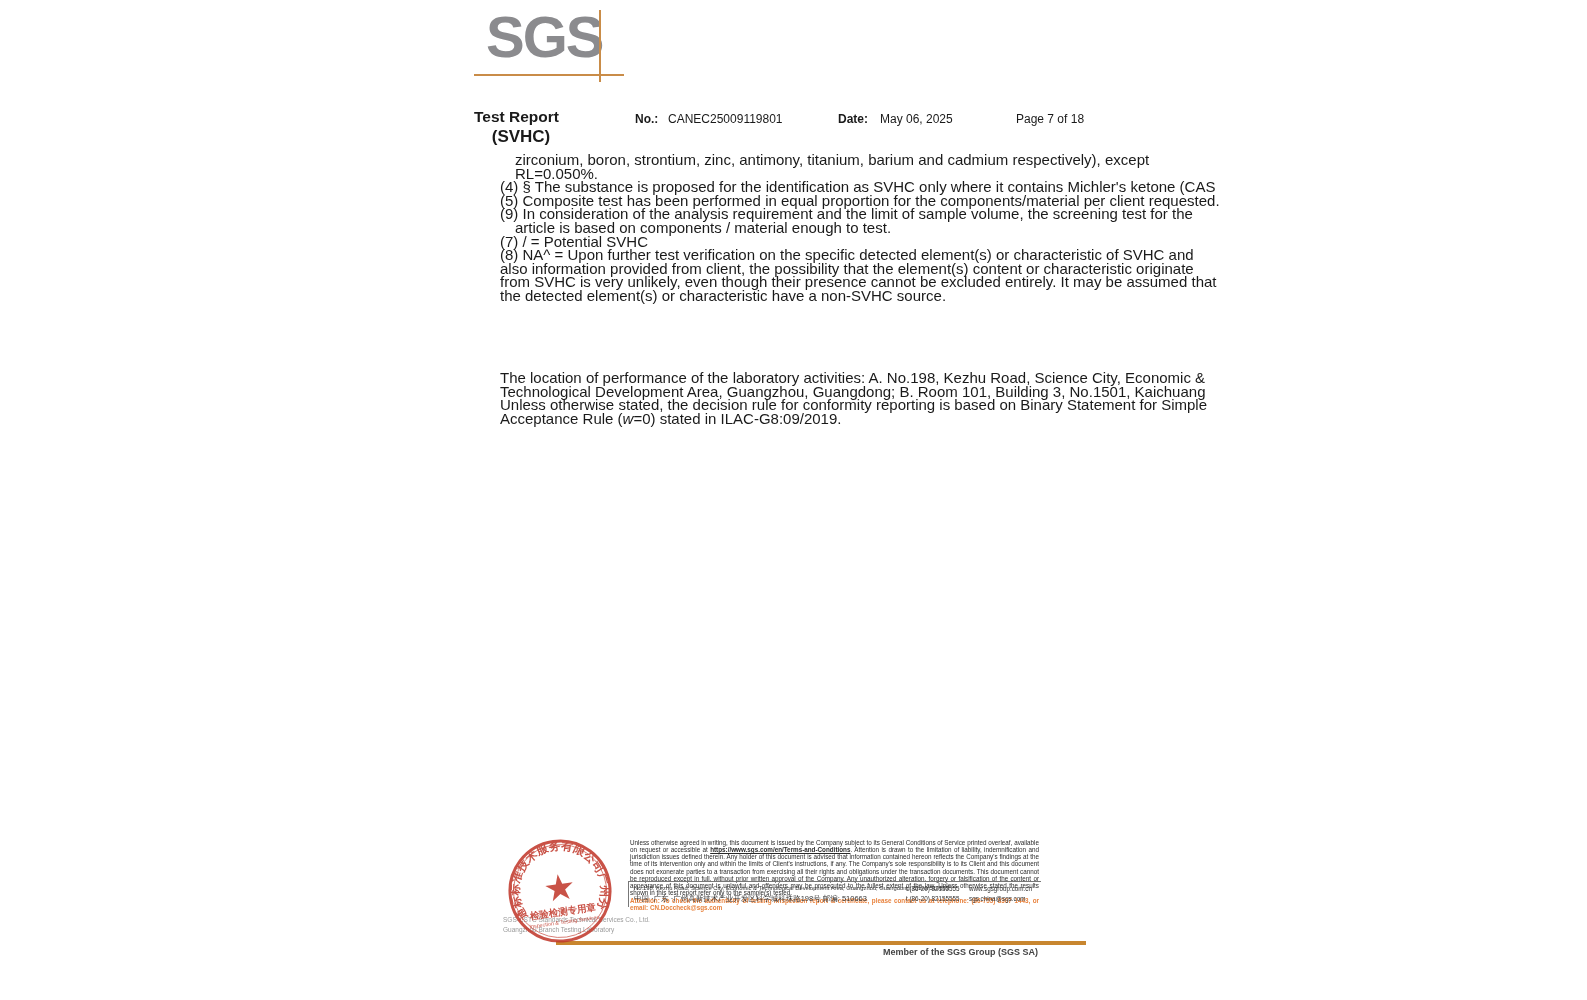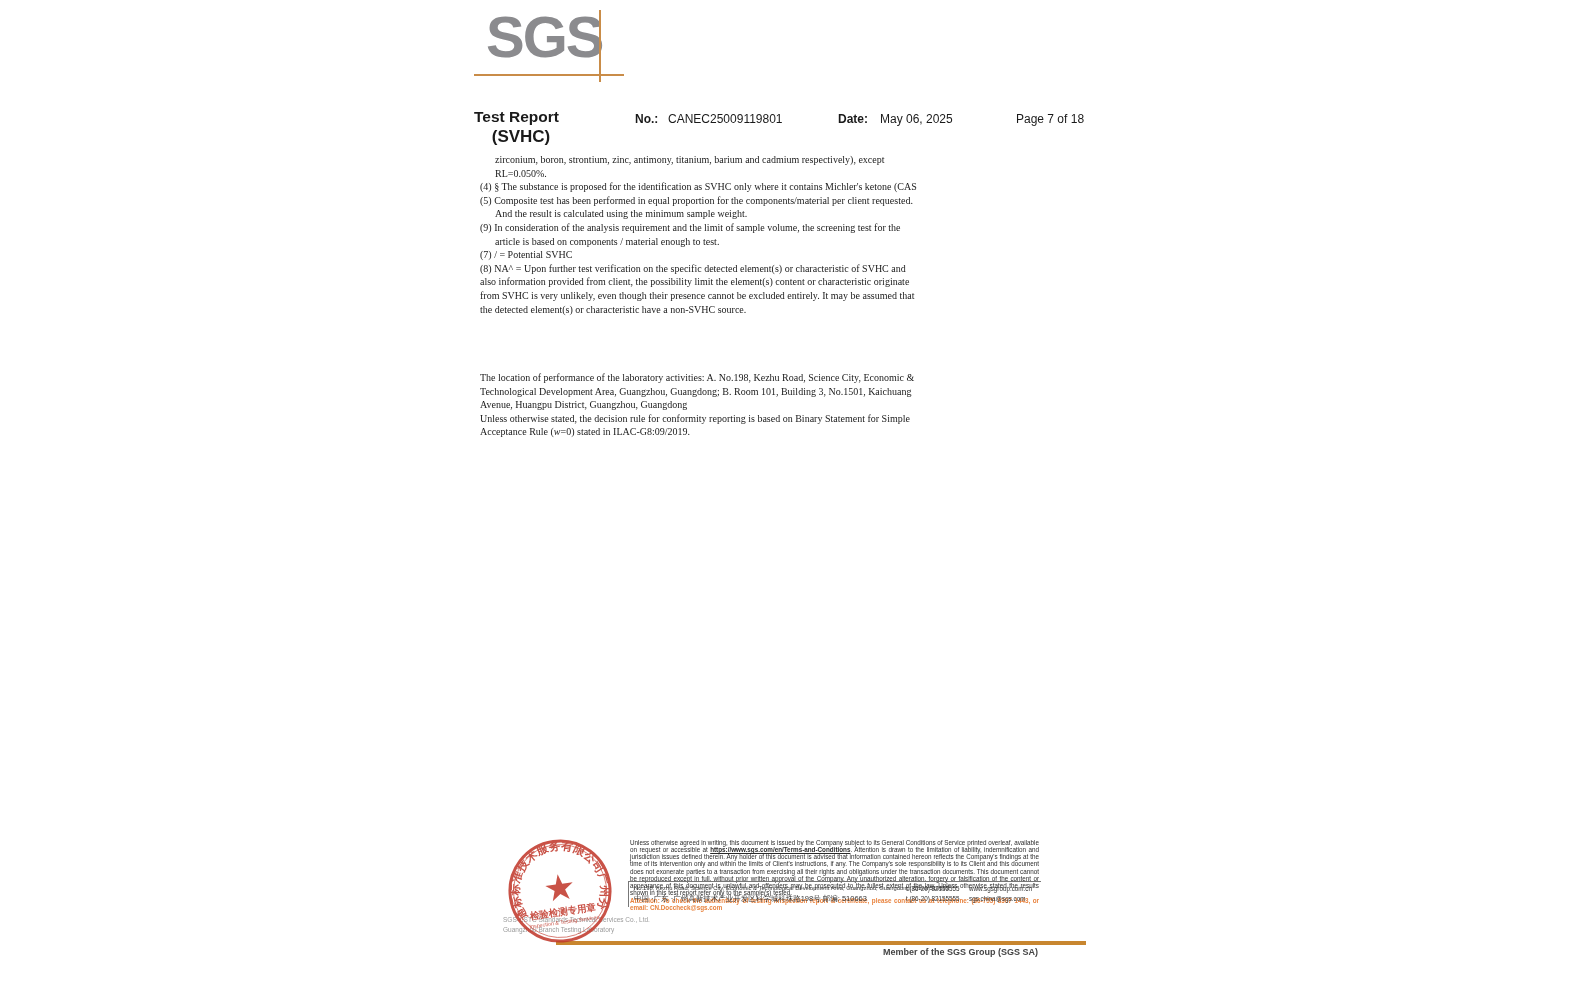--- a/index.html
+++ b/index.html
@@ -13,21 +13,21 @@
   .logo-hline { position:absolute; left:474px; top:74px; width:150px; height:2px; background:#c98c48; }
 
   
   .title   { position:absolute; left:474px; top:108px; font-size:15.5px; font-weight:bold;text-align:center; }
   .subtitle{ position:absolute; left:474px; top:127px; width:94px; text-align:center;
              font-size:17px; font-weight:bold; }
   .hf { position:absolute; top:112px; font-size:12px; white-space:nowrap; }
   .hf.lbl { font-weight:bold; }
 
   
-  .body-block { position:absolute; left:480px; width:600px; font-size:10px; line-height:13.6px;font-family:Liberation Serif, serif; }
+  .body-block { position:absolute; left:500px; width:600px; font-size:15px; line-height:13.6px; }
   .bl { white-space:nowrap; }
   .ind { padding-left:15px; }
   .it { font-style:italic; }
 
   
   .legal-block { position:absolute; left:630px; top:839px; width:409px; font-size:6.3px;
                  line-height:7.15px; color:#2b2b2b; text-align:justify; }
   .legal-block p { margin:0; }
   .legal-link { text-decoration:underline; font-weight:bold; color:#2b2b2b; }
   .attention { color:#e8823d; font-weight:bold; margin-top:1px !important; }
@@ -64,34 +64,32 @@
   <span class="hf" style="left:668px">CANEC25009119801</span>
   <span class="hf lbl" style="left:838px">Date:</span>
   <span class="hf" style="left:880px">May 06, 2025</span>
   <span class="hf" style="left:1016px">Page 7 of 18</span>
 
   <div class="body-block" style="top:153px">
     <div class="bl ind">zirconium, boron, strontium, zinc, antimony, titanium, barium and cadmium respectively), except</div>
     <div class="bl ind">RL=0.050%.</div>
     <div class="bl">(4) § The substance is proposed for the identification as SVHC only where it contains Michler's ketone (CAS</div>
     <div class="bl">(5) Composite test has been performed in equal proportion for the components/material per client requested.</div>
-    <div class="bl ind">And the result is calculated using the minimum sample weight.</div>
     <div class="bl">(9) In consideration of the analysis requirement and the limit of sample volume, the screening test for the</div>
     <div class="bl ind">article is based on components / material enough to test.</div>
     <div class="bl">(7) / = Potential SVHC</div>
     <div class="bl">(8) NA^ = Upon further test verification on the specific detected element(s) or characteristic of SVHC and</div>
-    <div class="bl">also information provided from client, the possibility limit the element(s) content or characteristic originate</div>
+    <div class="bl">also information provided from client, the possibility that the element(s) content or characteristic originate</div>
     <div class="bl">from SVHC is very unlikely, even though their presence cannot be excluded entirely. It may be assumed that</div>
     <div class="bl">the detected element(s) or characteristic have a non-SVHC source.</div>
   </div>
 
   <div class="body-block" style="top:371px">
     <div class="bl">The location of performance of the laboratory activities: A. No.198, Kezhu Road, Science City, Economic &amp;</div>
     <div class="bl">Technological Development Area, Guangzhou, Guangdong;  B. Room 101, Building 3, No.1501, Kaichuang</div>
-    <div class="bl">Avenue, Huangpu District, Guangzhou, Guangdong</div>
     <div class="bl">Unless otherwise stated, the decision rule for conformity reporting is based on Binary Statement for Simple</div>
     <div class="bl">
       <span>Acceptance Rule (</span><span class="it">w</span><span>=0) stated in ILAC-G8:09/2019.</span>
     </div>
   </div>
 
   <svg class="stamp" width="110" height="110" viewBox="0 0 110 110">
     <g transform="rotate(-8 55 55)" opacity="0.88">
       <circle cx="55" cy="55" r="50" fill="none" stroke="#c23b2e" stroke-width="3"></circle>
       <circle cx="55" cy="55" r="46.5" fill="none" stroke="#c23b2e" stroke-width="0.7"></circle>

